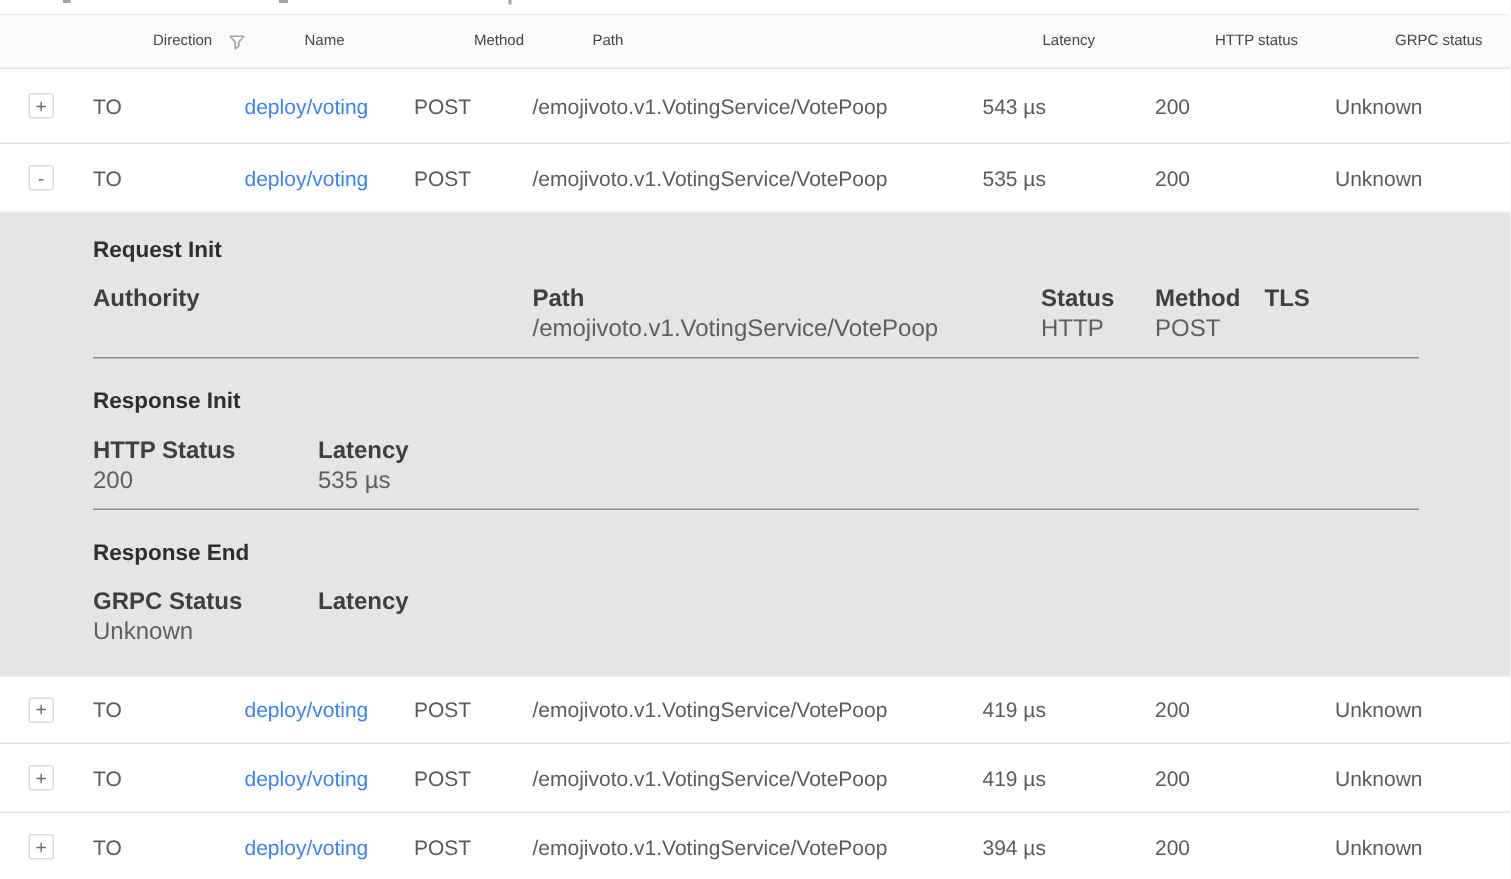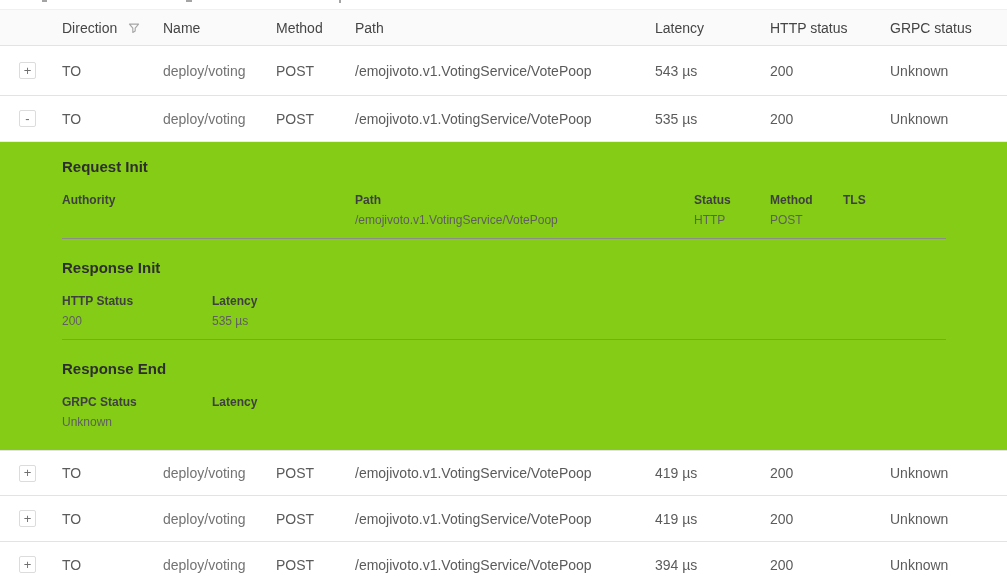--- a/index.html
+++ b/index.html
@@ -26,21 +26,22 @@
     grid-template-columns: 62px 101px 113px 79px 300px 115px 120px 1fr;
     align-items: center;
     width: 100%;
   }
   .thead {
     height: 37px;
     background: #fafafa;
     border-top: 1px solid #f0f0f0;
     border-bottom: 1px solid #e3e3e3;
     color: #454545;
-    font-size: 14px;
+    font-size: 10px;
+    padding-left: 40px;
   }
   .th { display: flex; align-items: center; gap: 10px; }
   .drow {
     height: 46px;
     border-bottom: 1px solid #e3e3e3;
     font-size: 14px;
     color: #5b5b5b;
     background: #ffffff;
   }
   .drow.first { height: 50px; }
@@ -52,37 +53,37 @@
     align-items: center; justify-content: center;
     border: 1px solid #dcdcdc;
     border-radius: 2px;
     background: #ffffff;
     color: #6f6f6f;
     font-size: 13px;
     line-height: 1;
     cursor: pointer;
     padding: 0 0 1px 0;
   }
-  .name-link { color: #737373; text-decoration: none; cursor: pointer; }
+  .name-link { color: #3b82f6; text-decoration: none; cursor: pointer; }
   .filter-icon { display: inline-flex; cursor: pointer; }
 
   
   .detail {
     border-bottom: 1px solid #e3e3e3;
-    background: #84cc16;
+    background: #e5e5e5;
     padding: 16px 0 20px 62px;
   }
   .detail-title {
     font-size: 15px;
     font-weight: 700;
     color: #2e2e2e;
     line-height: 18px;
     margin-bottom: 16px;
   }
-  .detail-grid { display: grid; font-size: 12px; }
+  .detail-grid { display: grid; font-size: 16px; }
   .grid-req { grid-template-columns: 293px 339px 76px 73px auto; }
   .grid-resp-init { grid-template-columns: 150px auto; }
   .grid-resp-end { grid-template-columns: 150px 148px auto; }
   .dlabel { font-weight: 700; color: #3f3f3f; line-height: 16px; }
   .dvalue { color: #5f5f5f; line-height: 16px; margin-top: 4px; }
   .detail-rule {
     border: none;
     border-top: 1px solid #8c8c8c;
     width: 884px;
     margin: 10px 0 20px 0;

